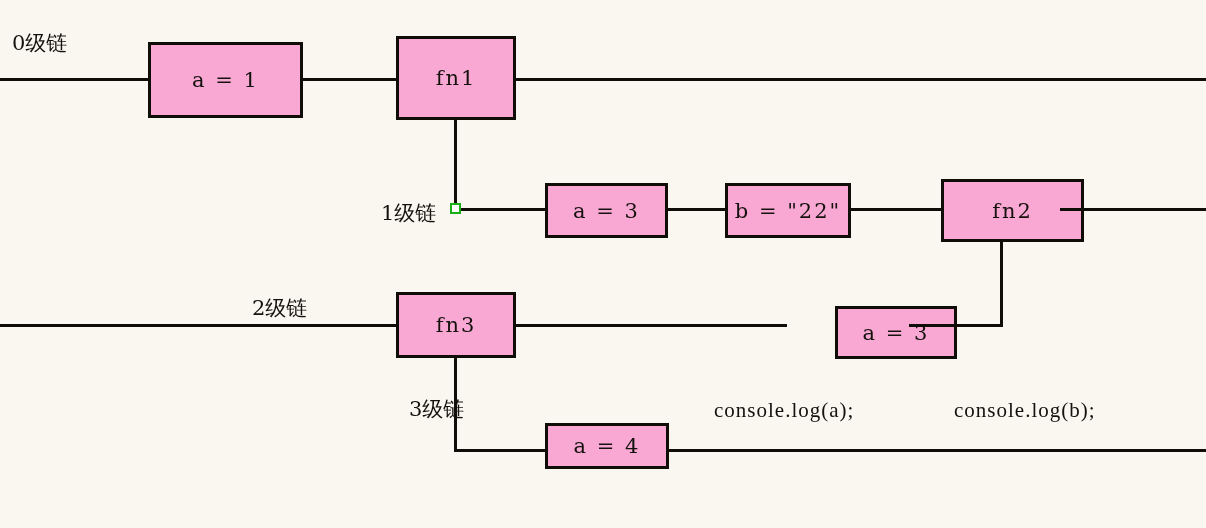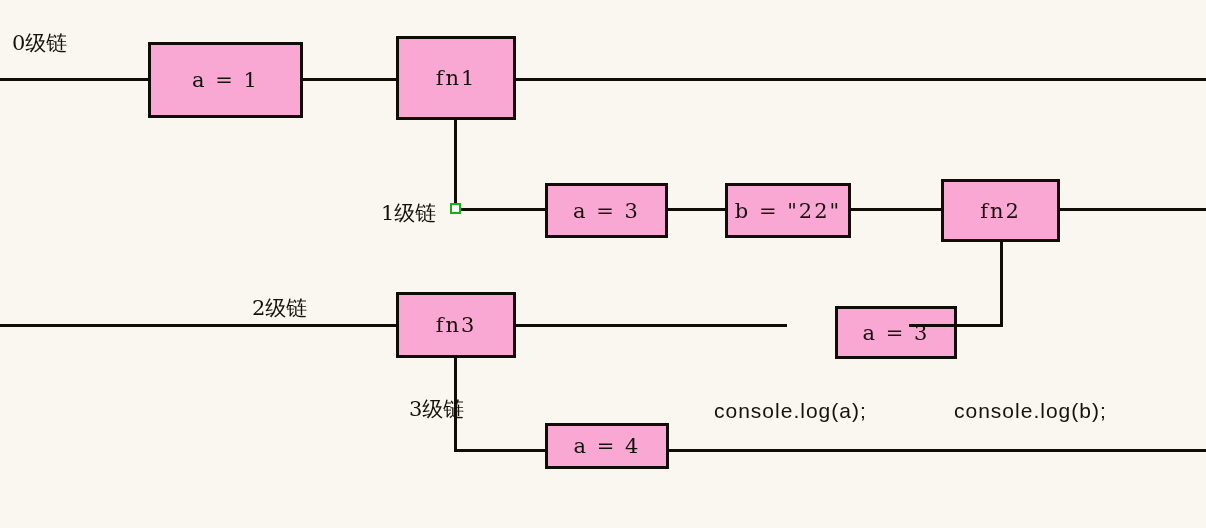--- a/index.html
+++ b/index.html
@@ -47,21 +47,21 @@
     position: absolute;
     font-family: "DejaVu Serif", "Liberation Serif", serif;
     font-size: 21px;
     color: #15110d;
     white-space: pre;
     line-height: 1;
     text-align: right;
   }
   .code-text {
     position: absolute;
-    font-family: Liberation Sans, sans-serif;
+    font-family: Liberation Serif, serif;
     font-size: 21px;
     letter-spacing: 1px;
     color: #15110d;
     white-space: pre;
     line-height: 1;
   }
   .selection-marker {
     position: absolute;
     width: 11px;
     height: 11px;
@@ -91,21 +91,21 @@
   <div class="selection-marker" style="left:450px; top:203px;"></div>
   <div class="hline" style="left:461px; top:208px; width:84px;"></div>
   <div class="node" style="left:545px; top:183px; width:123px; height:55px;">
     <span>a = 3</span>
   </div>
   <div class="hline" style="left:668px; top:208px; width:57px;"></div>
   <div class="node" style="left:725px; top:183px; width:126px; height:55px;">
     <span>b = "22"</span>
   </div>
   <div class="hline" style="left:851px; top:208px; width:90px;"></div>
-  <div class="node" style="left:941px; top:179px; width:119px; height:63px;">
+  <div class="node" style="left:941px; top:179px; width:143px; height:63px;">
     <span>fn2</span>
   </div>
   <div class="hline" style="left:1060px; top:208px; width:146px;"></div>
   <div class="chain-label" style="left:381px; top:203px;">1级链</div>
 
   <div class="vline" style="left:1000px; top:242px; height:85px;"></div>
 
   <div class="hline" style="left:0px; top:324px; width:396px;"></div>
   <div class="node" style="left:396px; top:292px; width:120px; height:66px;">
     <span>fn3</span>

